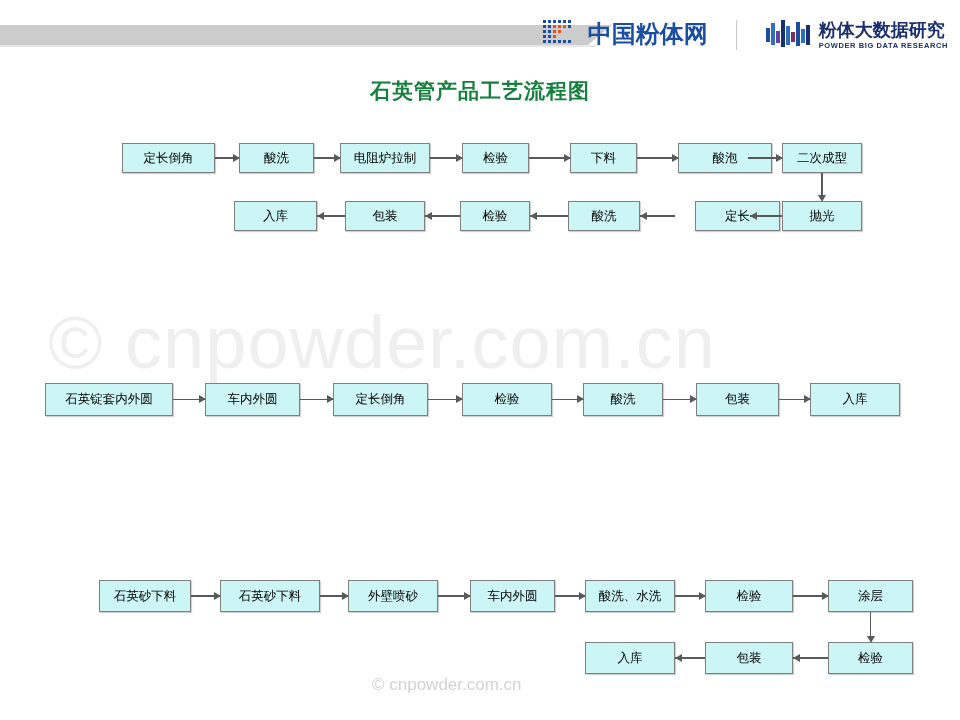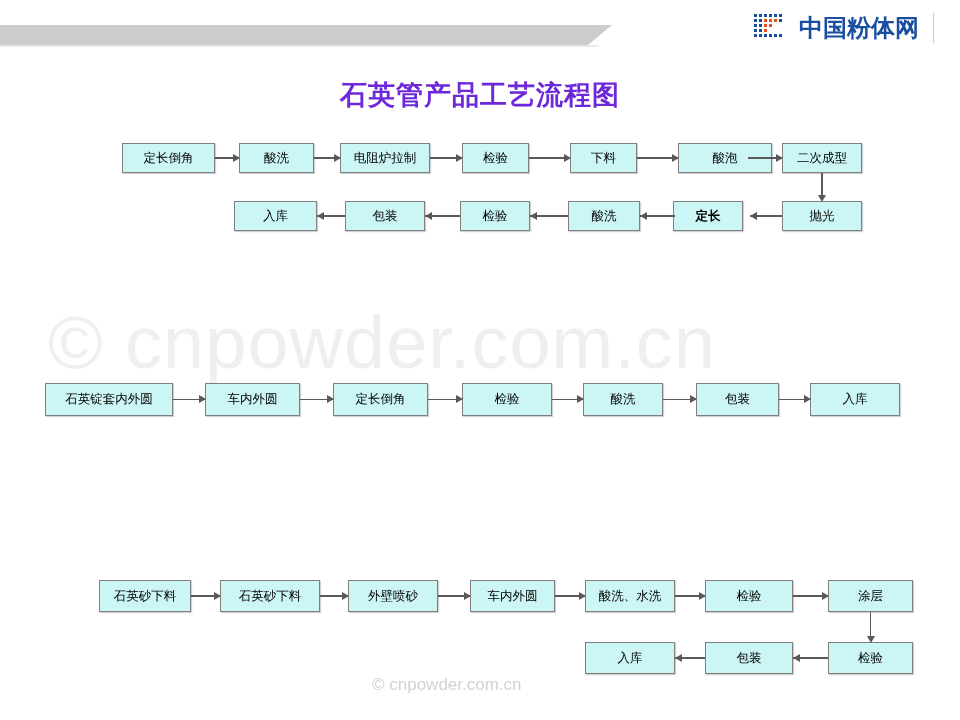--- a/index.html
+++ b/index.html
@@ -18,21 +18,21 @@
     background:#cccccc;
     clip-path:polygon(0 0, 612px 0, 588px 20px, 0 20px);
   }
   .header-bar-shadow{
     position:absolute;left:0;top:45px;width:600px;height:2px;
     background:#e8e8e8;
     clip-path:polygon(0 0, 600px 0, 596px 2px, 0 2px);
   }
   .logo-wrap{
     position:absolute;right:12px;top:6px;height:44px;
-    display:flex;align-items:center;gap:0px;
+    display:flex;align-items:flex-end;gap:14px;
   }
   .logo-a{display:flex;align-items:center;padding-right:14px;}
   .logo-divider{width:1px;height:30px;background:#c9c9c9;margin:0 14px 0 0;}
   .logo-b{display:flex;align-items:center;}
 
   .logo-mark-a{position:relative;width:40px;height:32px;margin-right:6px;}
   .logo-text-a{
     font-family:"DejaVu Sans","Liberation Sans",sans-serif;
     font-size:24px;font-weight:bold;color:#1a4fa0;letter-spacing:0px;
     white-space:nowrap;line-height:1;
@@ -59,21 +59,21 @@
   .wm-small{
     position:absolute;left:372px;top:675px;
     font-family:"Liberation Sans",sans-serif;
     font-size:17px;color:#d2d2d2;white-space:nowrap;user-select:none;
   }
 
   
   .sec-title{
     position:absolute;width:100%;text-align:center;
     font-family:"DejaVu Sans","Liberation Sans",sans-serif;
-    font-size:27px;font-weight:bold;color:#6d28d9;
+    font-size:21px;font-weight:bold;color:#15803d;
     letter-spacing:1px;white-space:nowrap;
   }
   #title1{top:77px;}
   #title2{top:292px;}
   #title3{top:517px;}
 
   
   .fbox{
     position:absolute;
     background:#ccf5f5;
@@ -134,20 +134,39 @@
               <rect x="16" y="12" width="3" height="3"></rect>
             <rect x="11" y="17" width="3" height="3"></rect>
           </g>
         </svg>
       </span>
       <span class="logo-text-a">中国粉体网</span>
     </div>
 
     <div class="logo-divider"></div>
 
+    <div class="logo-b">
+      <span class="bars-mark">
+        <svg width="46" height="30" viewBox="0 0 46 30">
+          <rect x="1" y="8" width="4" height="14" fill="#1a4fa0"></rect>
+          <rect x="6" y="3" width="4" height="22" fill="#2a6fc0"></rect>
+          <rect x="11" y="11" width="4" height="12" fill="#6b3fa0"></rect>
+          <rect x="16" y="0" width="4" height="27" fill="#1a2f6e"></rect>
+          <rect x="21" y="6" width="4" height="19" fill="#2a6fc0"></rect>
+          <rect x="26" y="12" width="4" height="10" fill="#7a2f6e"></rect>
+          <rect x="31" y="2" width="4" height="24" fill="#1a4fa0"></rect>
+          <rect x="36" y="9" width="4" height="14" fill="#2a6fc0"></rect>
+          <rect x="41" y="5" width="4" height="20" fill="#1a2f6e"></rect>
+        </svg>
+      </span>
+      <span class="logo-b-texts">
+        <span class="logo-text-b1">粉体大数据研究</span>
+        <span class="logo-text-b2">POWDER BIG DATA RESEARCH</span>
+      </span>
+    </div>
 
   </div>
 
   <div class="wm-big">© cnpowder.com.cn</div>
   <div class="wm-small">© cnpowder.com.cn</div>
 
   <div class="sec-title" id="title1">石英管产品工艺流程图</div>
 
   <div id="flow-layer">
       <div class="fbox" style="left: 122px; top: 143px; width: 93px; height: 30px;">定长倒角</div>
@@ -178,21 +197,21 @@
         <div class="head head-r" style="top: 153.5px; left: 672px;"></div>
       </div>
       <div class="arrow" style="left: 0px; top: 0px;">
         <div class="line" style="left: 748px; top: 157px; width: 34px; height: 1.6px;"></div>
         <div class="head head-r" style="top: 153.5px; left: 776px;"></div>
       </div>
       <div class="fbox" style="left: 234px; top: 201px; width: 83px; height: 30px;">入库</div>
       <div class="fbox" style="left: 345px; top: 201px; width: 80px; height: 30px;">包装</div>
       <div class="fbox" style="left: 460px; top: 201px; width: 70px; height: 30px;">检验</div>
       <div class="fbox" style="left: 568px; top: 201px; width: 72px; height: 30px;">酸洗</div>
-      <div class="fbox" style="left: 673px; top: 201px; width: 70px; height: 30px; font-weight: bold;">定长</div>
+      <div class="fbox" style="left: 695px; top: 201px; width: 85px; height: 30px;">定长</div>
       <div class="fbox" style="left: 782px; top: 201px; width: 80px; height: 30px;">抛光</div>
       <div class="arrow" style="left: 0px; top: 0px;">
         <div class="line" style="left: 317px; top: 215px; width: 28px; height: 1.6px;"></div>
         <div class="head head-l" style="top: 211.5px; left: 317px;"></div>
       </div>
       <div class="arrow" style="left: 0px; top: 0px;">
         <div class="line" style="left: 425px; top: 215px; width: 35px; height: 1.6px;"></div>
         <div class="head head-l" style="top: 211.5px; left: 425px;"></div>
       </div>
       <div class="arrow" style="left: 0px; top: 0px;">

